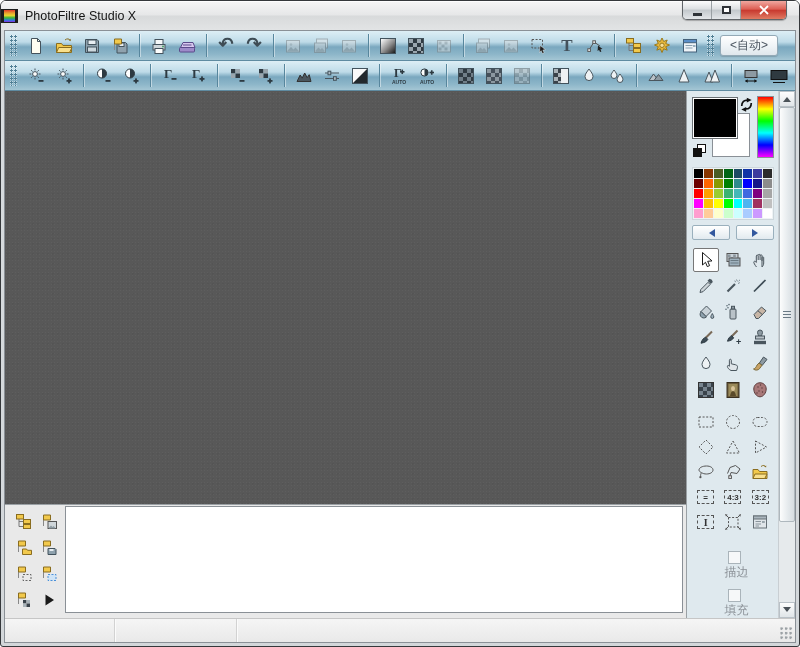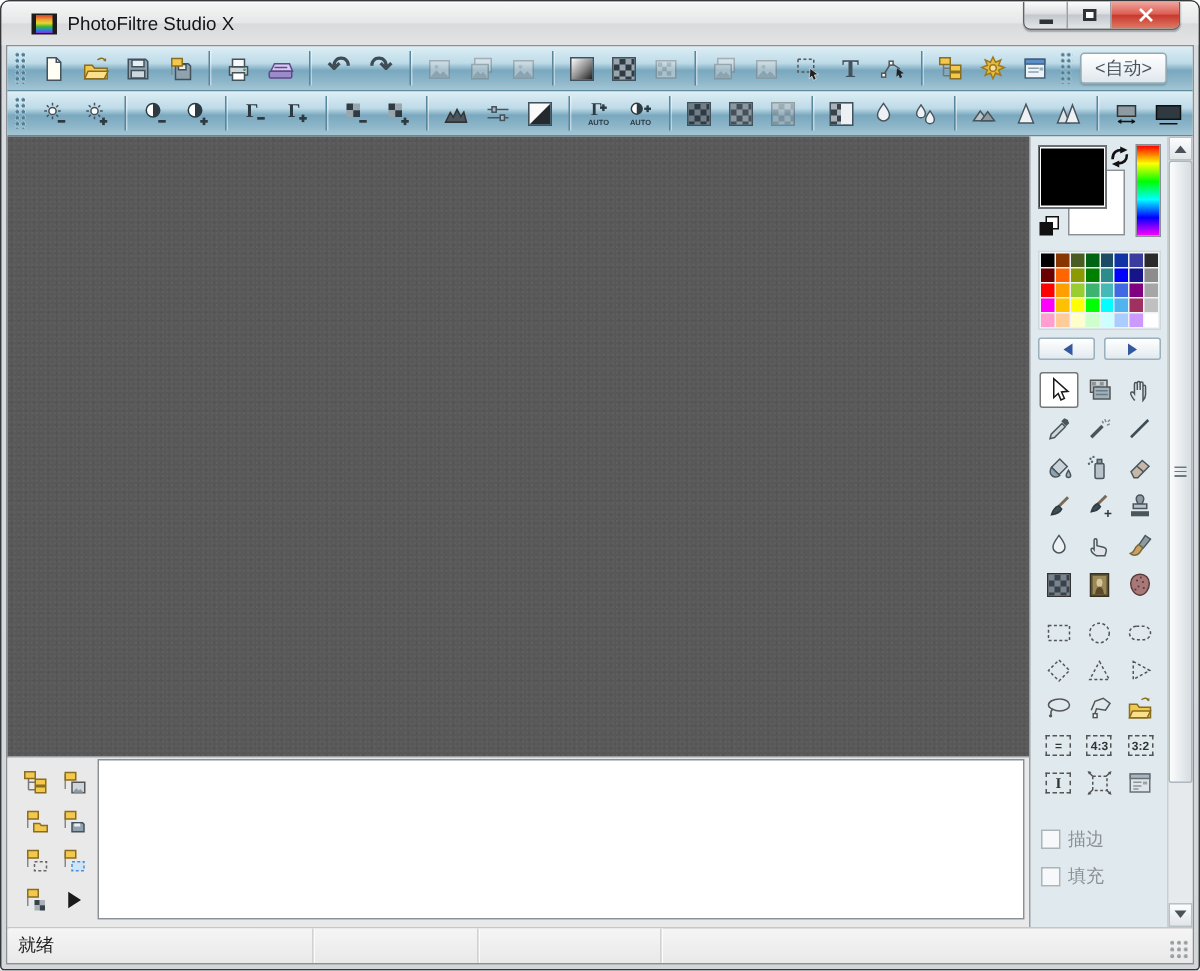--- a/index.html
+++ b/index.html
@@ -3,21 +3,21 @@
 <meta charset="utf-8">
 <style>
   html,body{margin:0;padding:0;background:#fff;}
   body{width:800px;height:647px;font-family:"Liberation Sans",sans-serif;-webkit-font-smoothing:antialiased;}
   *{box-sizing:border-box;}
 
   .window{width:800px;height:647px;border:1px solid #35383b;border-radius:6px 6px 3px 3px;
     background:linear-gradient(#eef0f1,#d8dcdf 30px,#d3d7da);display:flex;flex-direction:column;overflow:hidden;}
 
   
-  .titlebar{height:29px;display:flex;align-items:center;padding:0 0 0 20px;flex:none;
+  .titlebar{height:29px;display:flex;align-items:center;padding:0 0 0 0;flex:none;
     background:linear-gradient(#f6f6f6,#e6e7e8 48%,#d8dadb 52%,#e2e4e5);box-shadow:inset 0 1px 0 rgba(255,255,255,.9);}
   .app-icon{width:17px;height:14px;background:#1c1c1c;padding:1px 3px;flex:none;display:block;}
   .app-icon i{display:block;width:100%;height:100%;
     background:linear-gradient(180deg,#e03a2e,#e8a02e 25%,#ead52e 45%,#3ab53a 65%,#2e7ae0 85%,#8a2ee0);}
   .title-text{font-size:12.5px;color:#141414;margin-left:7px;}
   .win-controls{margin-left:auto;margin-right:12px;align-self:flex-start;display:flex;
     border:1px solid #606468;border-top:none;border-radius:0 0 5px 5px;overflow:hidden;box-shadow:0 1px 1px rgba(0,0,0,.25);}
   .winbtn{width:29px;height:18px;display:flex;align-items:center;justify-content:center;
     background:linear-gradient(#fdfdfd,#dcdfe2 45%,#c3c8cc 50%,#e3e6e9);border-right:1px solid #9aa0a4;}
   .winbtn.close{width:45px;border-right:none;background:linear-gradient(#f0a8a0,#dd6055 45%,#c83a30 52%,#e07a62);}
@@ -87,21 +87,21 @@
   .tool-grid,.shape-grid{display:grid;grid-template-columns:repeat(3,1fr);justify-items:center;flex:none;}
   .tool-grid{margin-top:8px;grid-auto-rows:26px;}
   .shape-grid{margin-top:6px;grid-auto-rows:25px;}
   .tool-btn{width:26px;height:24px;display:flex;align-items:center;justify-content:center;border-radius:2px;}
   .tool-btn.selected{background:#fff;border:1px solid #777;box-shadow:0 0 0 1px #fff inset;}
   .ratio{width:17px;height:14px;border:1px dashed #555;display:flex;align-items:center;justify-content:center;
     font-size:8px;font-weight:bold;color:#333;letter-spacing:0;}
   .ratio.big{font-size:10px;font-family:"Liberation Serif",serif;}
 
   .checks{margin-top:12px;flex:none;}
-  .check-row{display:flex;align-items:center;margin:4px 0 8px 2px;}
+  .check-row{display:flex;align-items:center;margin:4px 0 8px 2px;flex-direction:column;}
   .checkbox{width:13px;height:13px;border:1px solid #aab4ba;background:#f6f8f9;flex:none;}
   .check-label{font-size:12px;color:#8a9096;margin-left:5px;}
 
   
   .v-scroll{width:17px;flex:none;background:#e6eaec;border-left:1px solid #c9cfd3;display:flex;flex-direction:column;}
   .scroll-btn{height:16px;flex:none;border:1px solid #b9c1c7;background:linear-gradient(#fdfdfd,#e0e5e8);
     display:flex;align-items:center;justify-content:center;}
   .tri-up{width:0;height:0;border:4px solid transparent;border-bottom:5px solid #4a5258;margin-top:-3px;}
   .tri-down{width:0;height:0;border:4px solid transparent;border-top:5px solid #4a5258;margin-bottom:-3px;}
   .scroll-thumb{height:415px;flex:none;margin:0;border:1px solid #aeb7bd;border-radius:2px;
@@ -1067,21 +1067,20 @@
             <span class="thumb-grip"></span>
           </div>
         <div class="scroll-track"></div>
         <div class="scroll-btn">
             <span class="tri-down"></span>
           </div>
       </div>
     </div>
 
     <div class="statusbar">
-      <div class="sb-cell c1">就绪</div>
       <div class="sb-cell c2"></div>
       <div class="sb-cell c3"></div>
       <div class="sb-cell c4"></div>
       <div class="resize-grip"></div>
     </div>
 
   </div>
 </div>
 
 </body></html>

